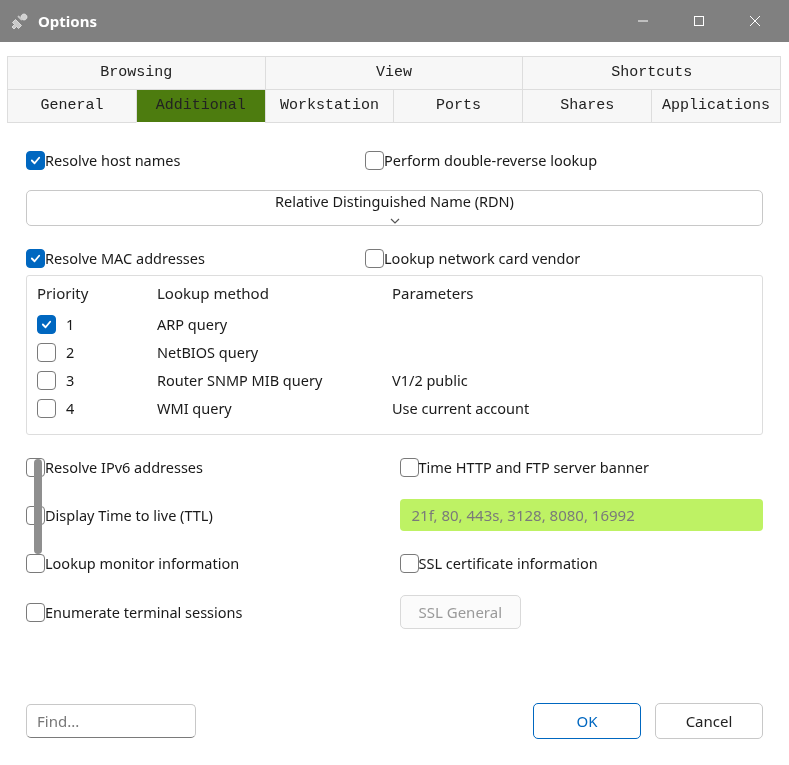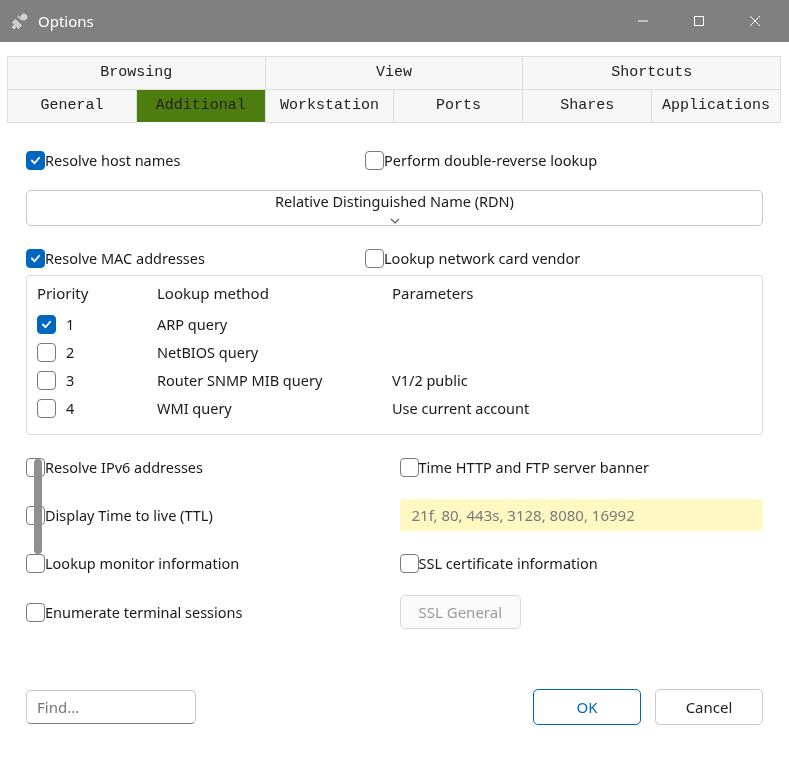--- a/index.html
+++ b/index.html
@@ -15,20 +15,21 @@
   }
 
   
   .titlebar {
     height: 42px;
     background: #808080;
     display: flex;
     align-items: center;
     padding: 0 6px 0 10px;
     color: #fff;
+    font-weight: bold;
   }
   .titlebar .app-icon { width: 20px; height: 20px; margin-right: 8px; }
   .titlebar .title { font-size: 15px; flex: 0 0 auto; }
   .titlebar .spacer { flex: 1 1 auto; }
   .titlebar .winbtn {
     width: 56px; height: 42px;
     display: flex; align-items: center; justify-content: center;
   }
 
   
@@ -170,21 +171,21 @@
     margin-top: 22px;
     display: grid;
     grid-template-columns: 1fr 1fr;
     column-gap: 10px;
     row-gap: 22px;
     align-items: center;
   }
 
   .textfield {
     height: 32px;
-    background: #fef9c3;
+    background: #bef264;
     border-radius: 4px;
     display: flex;
     align-items: center;
     padding: 0 12px;
     color: #7a7a7a;
     font-size: 15px;
     width: 100%;
   }
 
   .ssl-btn {
@@ -197,21 +198,21 @@
     display: inline-flex;
     align-items: center;
     justify-content: center;
     width: fit-content;
     font-size: 15px;
   }
 
   
   .footer {
     position: absolute;
-    left: 18px; right: 18px; bottom: 32px;
+    left: 18px; right: 18px; bottom: 18px;
     display: flex;
     align-items: center;
     justify-content: space-between;
   }
   .find {
     width: 170px;
     height: 34px;
     border: 1px solid #c8c8c8;
     border-bottom: 1.5px solid #7a7a7a;
     border-radius: 5px;

